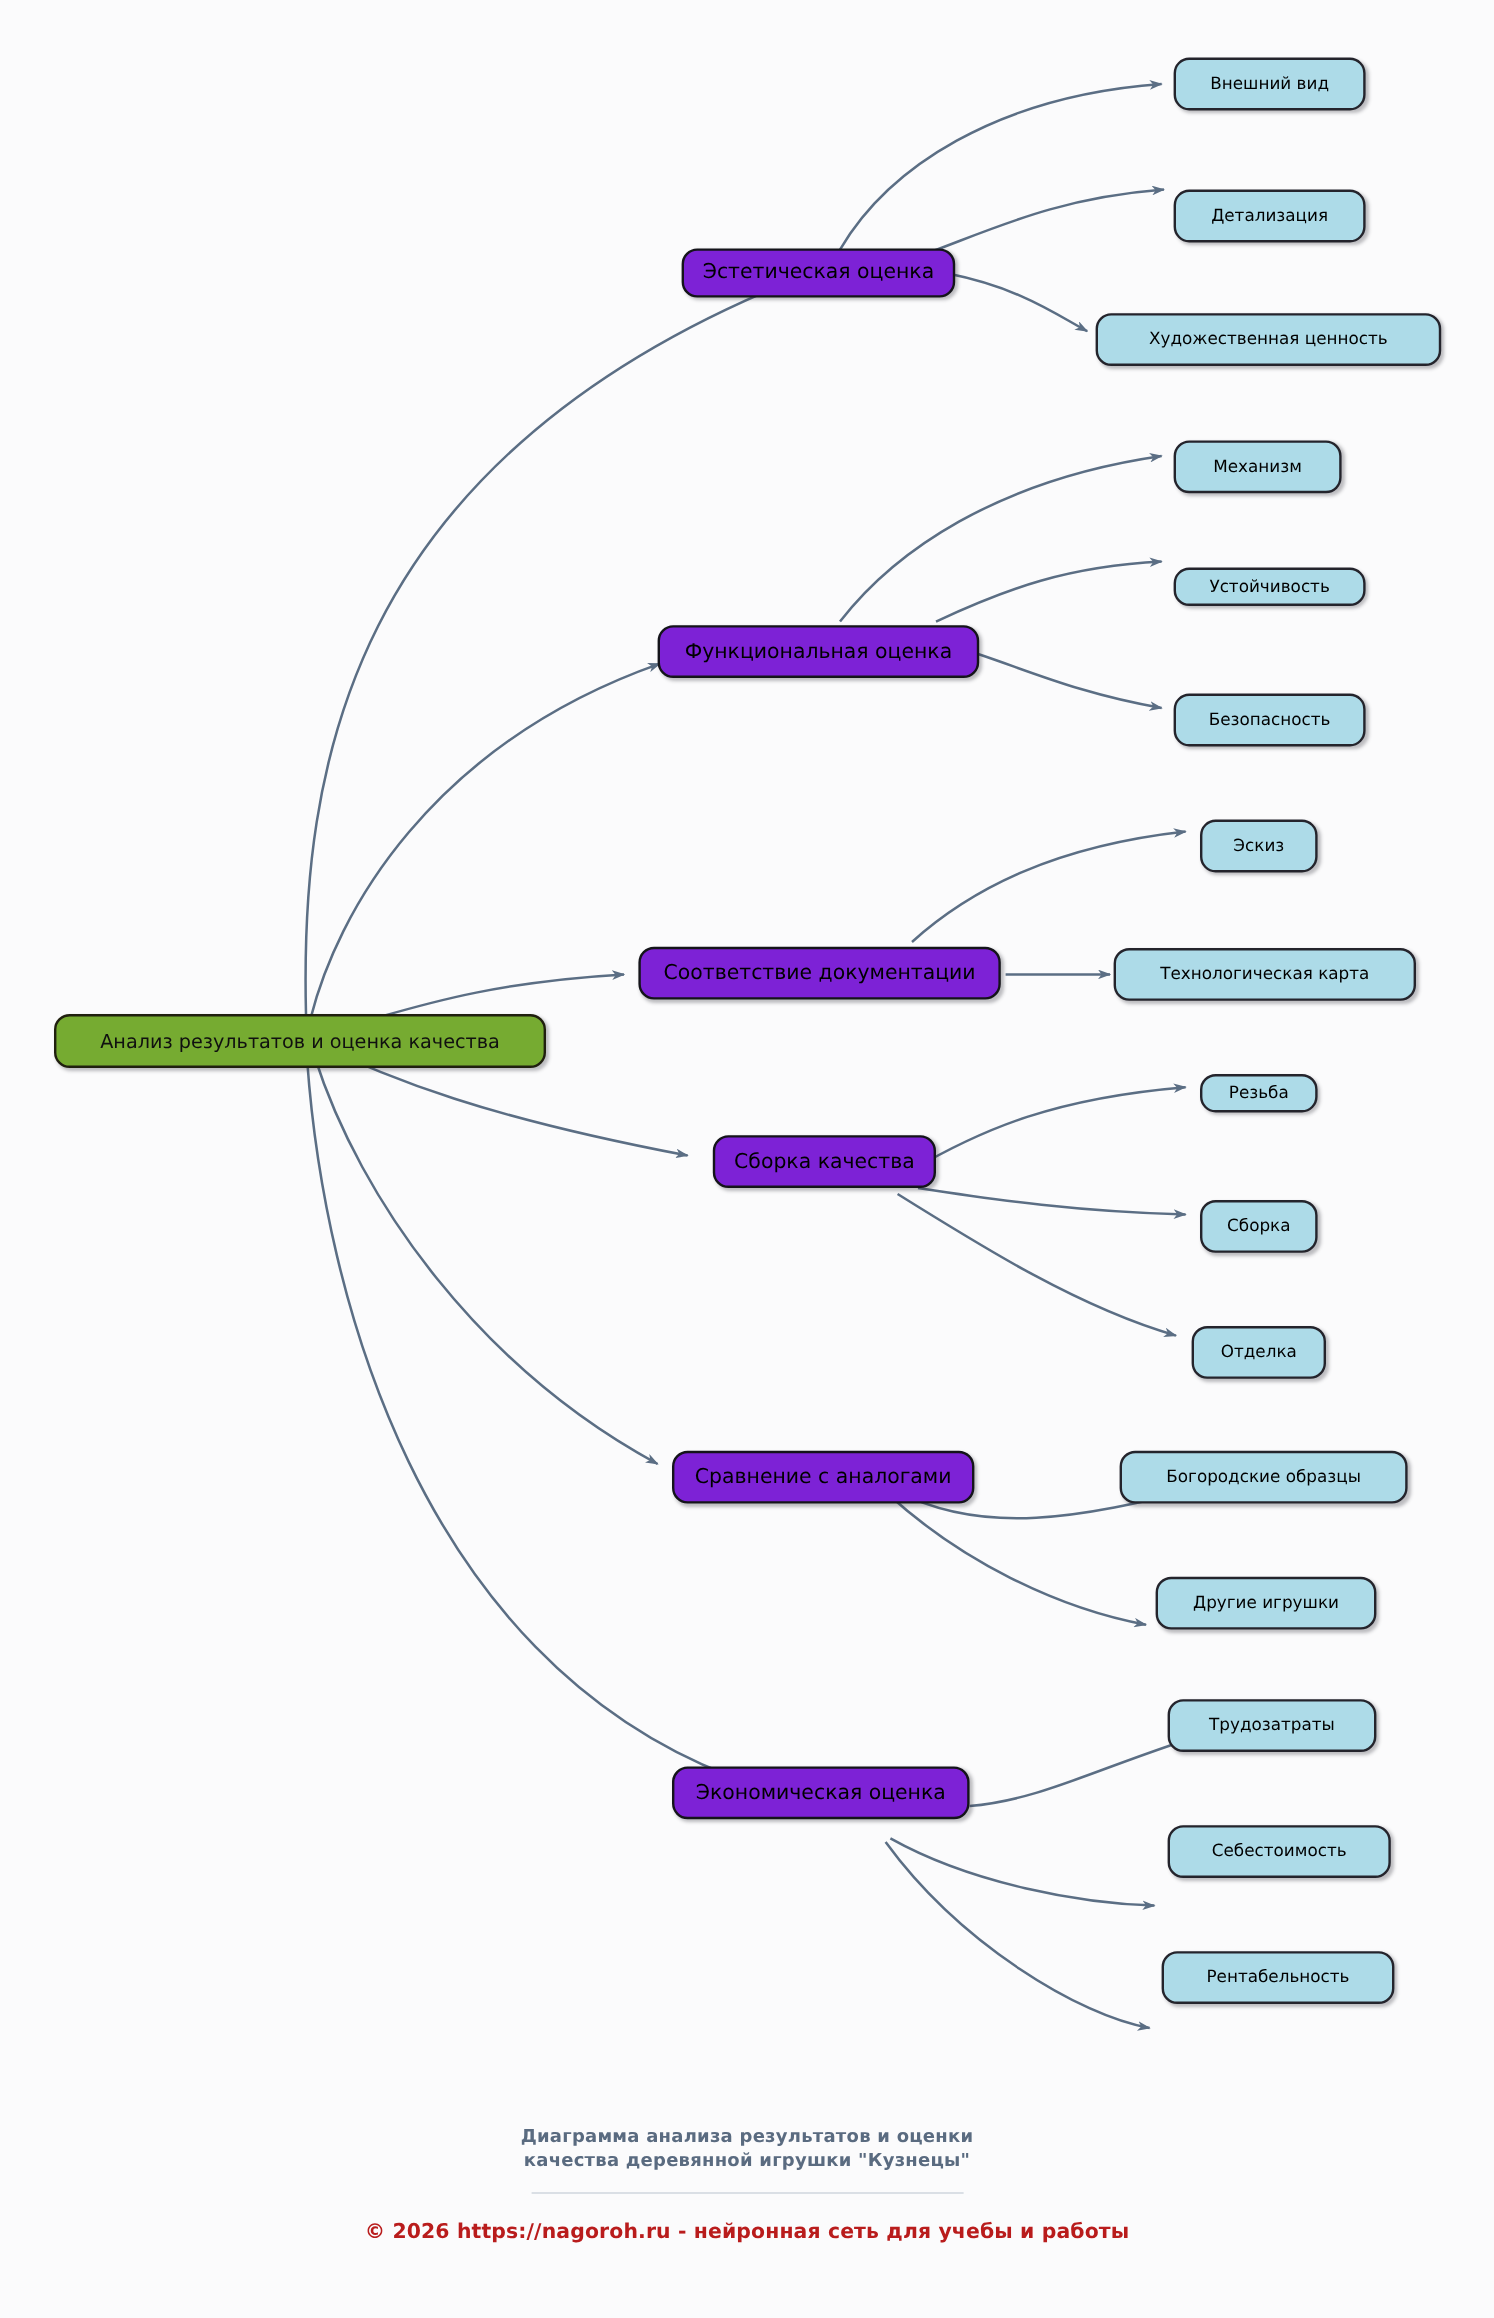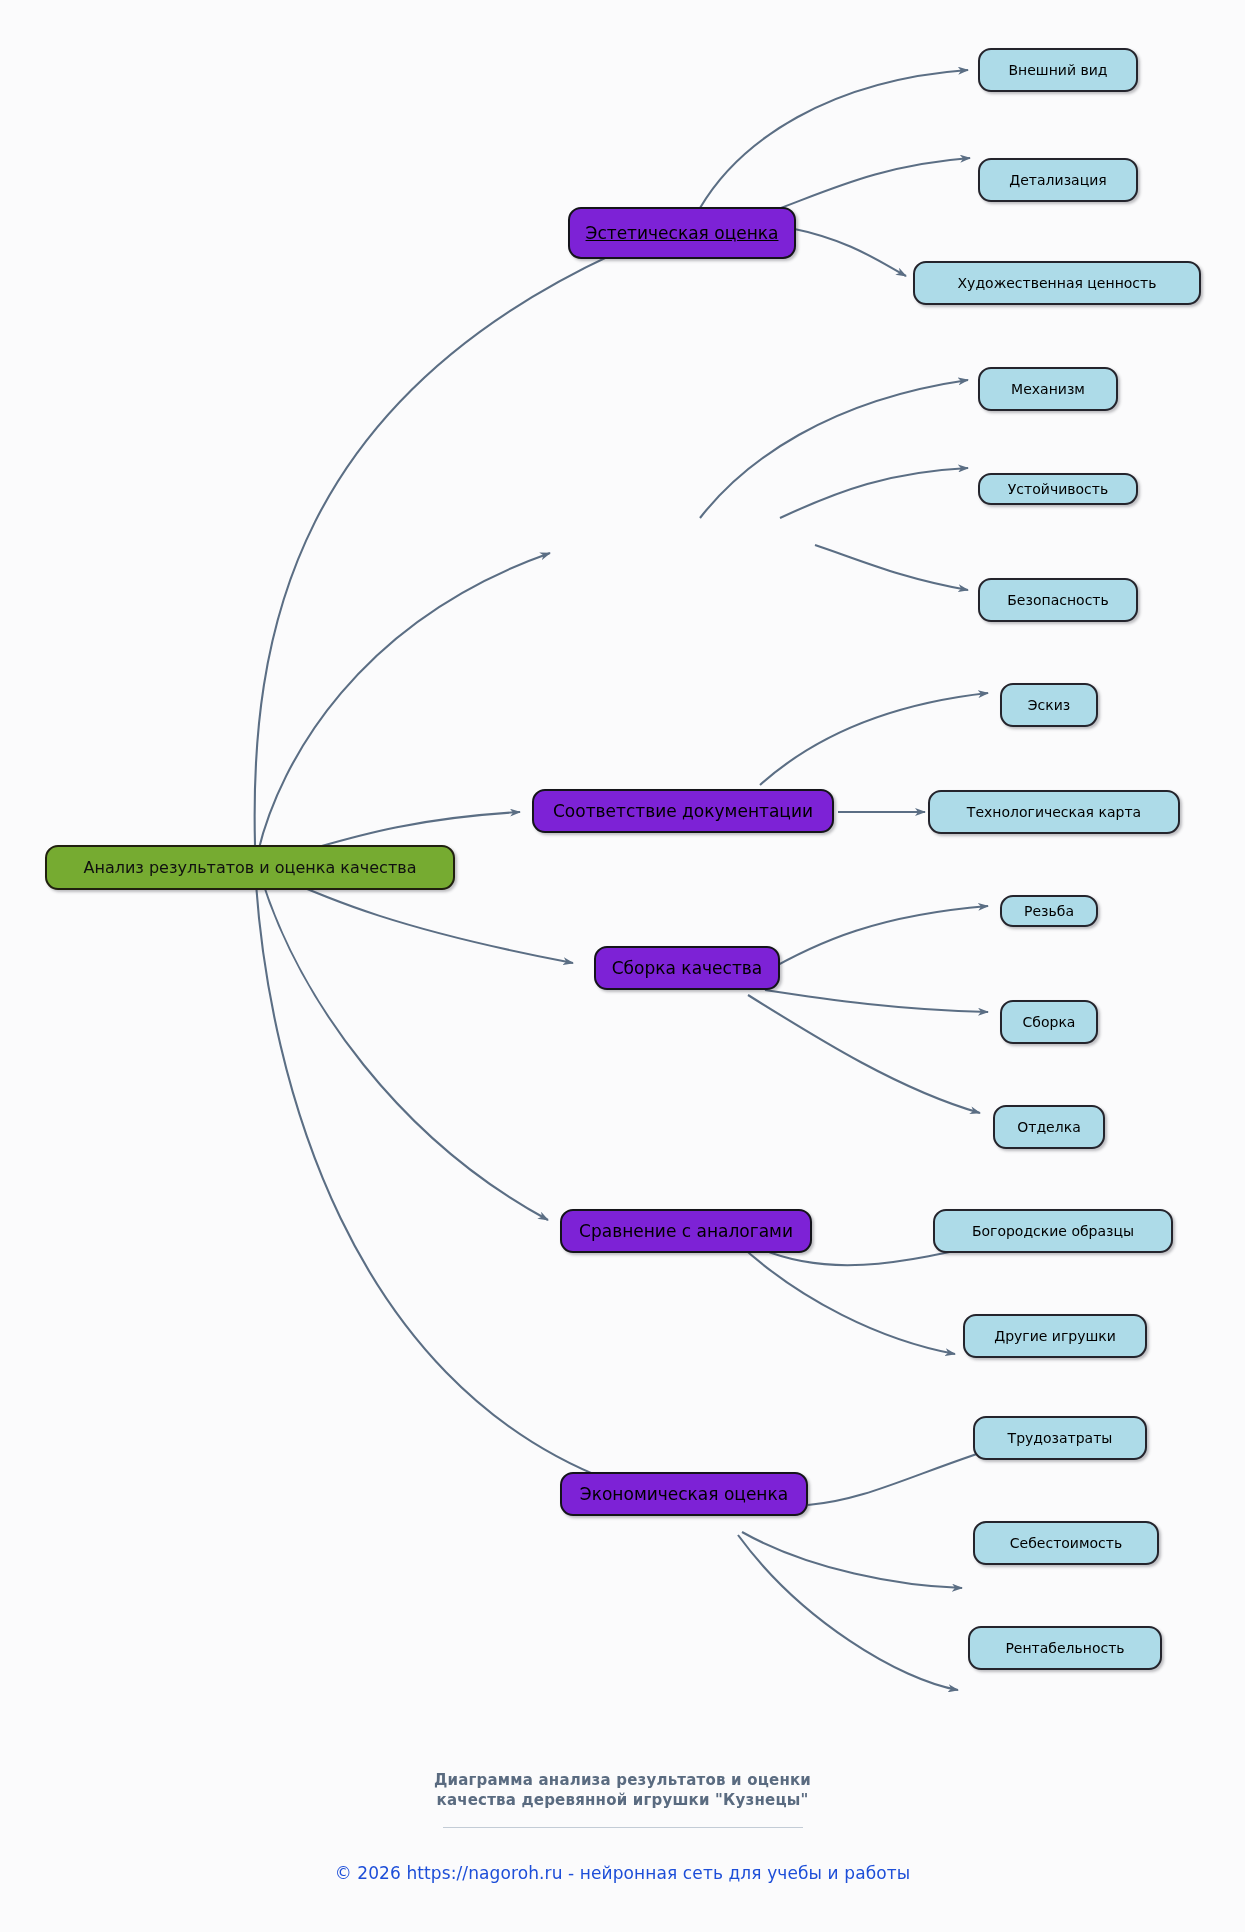--- a/index.html
+++ b/index.html
@@ -84,24 +84,25 @@
     line-height: 1.35;
     letter-spacing: 0.2px;
   }
   #footer-rule {
     margin: 16px auto 0 auto;
     width: 360px;
     height: 1px;
     background: #c3ccd6;
   }
   #footer-copy {
-    margin: 35px auto 0 auto;
+    margin: 22px auto 0 auto;
     font-size: 17px;
-    color: #1d4ed8;
+    color: #b91c1c;
     letter-spacing: 0.1px;
+    font-weight: bold;
   }
 </style>
 </head>
 <body>
 
 <div id="mindmap-stage">
 
   <svg id="mindmap-svg" viewBox="0 0 1245 1760" xmlns="http://www.w3.org/2000/svg">
     <defs>
       <marker id="arrowhead" markerWidth="11" markerHeight="8" refX="10" refY="4" orient="auto" markerUnits="userSpaceOnUse">
@@ -143,33 +144,36 @@
       <path d="M808,1505 C870,1500 920,1470 1020,1440"></path>
       <path d="M742,1532 C810,1570 900,1586 962,1588"></path>
       <path d="M738,1535 C800,1620 900,1680 958,1690"></path>
     </g>
   </svg>
 
   <div class="node node-root" style="left:45px; top:845px; width:410px; height:45px;">
     <span class="node-label">Анализ результатов и оценка качества</span>
   </div>
 
-  <div class="node node-branch" style="left:568px; top:207px; width:228px; height:52px;text-decoration:underline;">
+  <div class="node node-branch" style="left:568px; top:207px; width:228px; height:41px;">
     <span class="node-label">Эстетическая оценка</span>
   </div>
   <div class="node node-leaf" style="left:978px; top:48px; width:160px; height:44px;">
     <span class="node-label">Внешний вид</span>
   </div>
   <div class="node node-leaf" style="left:978px; top:158px; width:160px; height:44px;">
     <span class="node-label">Детализация</span>
   </div>
   <div class="node node-leaf" style="left:913px; top:261px; width:288px; height:44px;">
     <span class="node-label">Художественная ценность</span>
   </div>
 
+  <div class="node node-branch" style="left:548px; top:521px; width:268px; height:44px;">
+    <span class="node-label">Функциональная оценка</span>
+  </div>
   <div class="node node-leaf" style="left:978px; top:367px; width:140px; height:44px;">
     <span class="node-label">Механизм</span>
   </div>
   <div class="node node-leaf" style="left:978px; top:473px; width:160px; height:32px;">
     <span class="node-label">Устойчивость</span>
   </div>
   <div class="node node-leaf" style="left:978px; top:578px; width:160px; height:44px;">
     <span class="node-label">Безопасность</span>
   </div>
 

